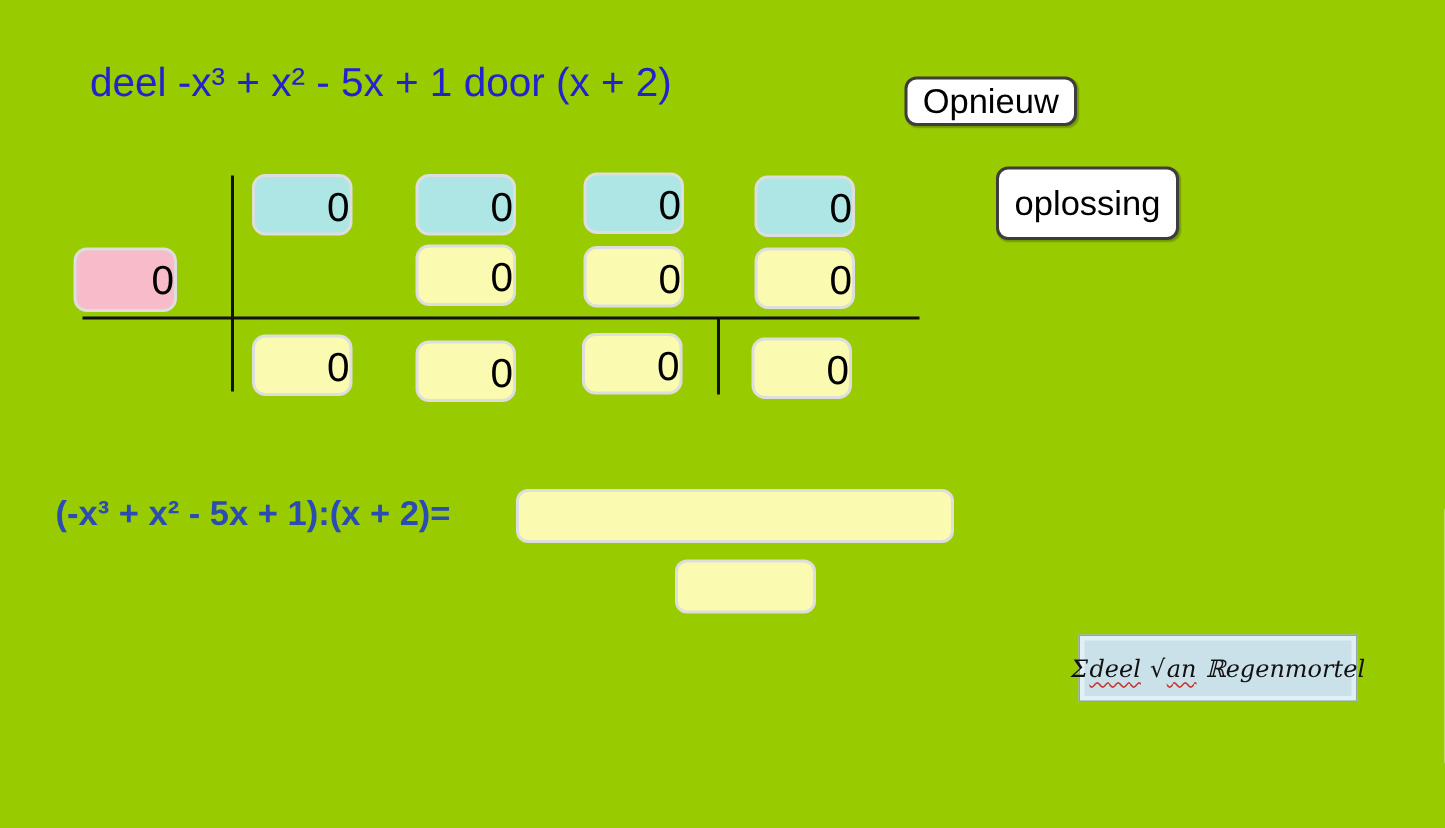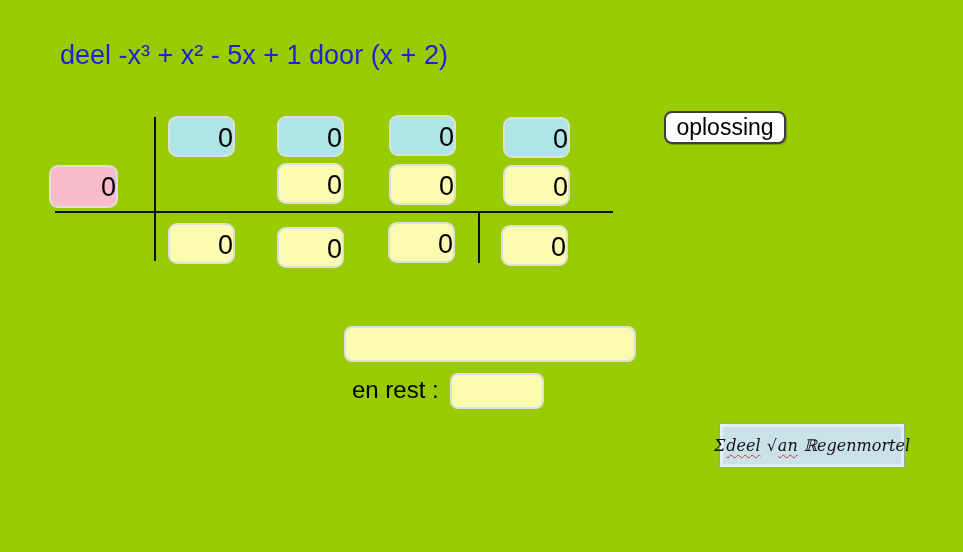--- a/index.html
+++ b/index.html
@@ -10,21 +10,21 @@
   html,body{width:963px;height:552px;overflow:hidden;}
   body{font-family:"Liberation Sans",sans-serif;}
   #app{position:relative;width:963px;height:552px;background:var(--bg);}
 
   .title{position:absolute;left:60px;top:40px;font-size:27px;color:var(--title-blue);white-space:nowrap;}
 
   .btn{position:absolute;display:flex;align-items:center;justify-content:center;
        background:#ffffff;border:2px solid #3d3d3d;border-radius:8px;font-size:23px;color:#000;
        box-shadow:1px 1px 1px rgba(0,0,0,0.25);cursor:pointer;white-space:nowrap;}
   .btn-opnieuw{left:603px;top:51px;width:115px;height:33px;}
-  .btn-oplossing{left:664px;top:111px;width:122px;height:33px;}
+  .btn-oplossing{left:664px;top:111px;width:122px;height:49px;}
 
   .line{position:absolute;background:var(--line);}
   .vline-main{left:154px;top:117px;width:2px;height:144px;}
   .hline{left:55px;top:211px;width:558px;height:2px;}
   .vline-rem{left:478px;top:212px;width:2px;height:51px;}
 
   .box{position:absolute;width:67px;height:41px;border-radius:9px;border:2px solid #dedede;
        font-size:27px;color:#000;padding:1px 0 0 6px;line-height:38px;overflow:hidden;}
   .box.cyan{background:var(--cyan);}
   .box.yellow{background:var(--yellow);}
@@ -49,20 +49,21 @@
   .squiggle{text-decoration:underline;text-decoration-style:wavy;text-decoration-color:#C43B2F;
             text-decoration-thickness:1px;text-underline-offset:3px;}
 </style>
 </head>
 <body>
 
 <div id="app">
 
   <div class="title">deel -x³ + x² - 5x + 1 door (x + 2)</div>
 
+  <button class="btn btn-opnieuw">Opnieuw</button>
   <button class="btn btn-oplossing">oplossing</button>
 
   <div class="line vline-main"></div>
   <div class="line hline"></div>
   <div class="line vline-rem"></div>
 
   <div class="box cyan c0">0</div>
   <div class="box cyan c1">0</div>
   <div class="box cyan c2">0</div>
   <div class="box cyan c3">0</div>
@@ -71,22 +72,22 @@
   <div class="box yellow p1">0</div>
   <div class="box yellow p2">0</div>
 
   <div class="box pink divisor">0</div>
 
   <div class="box yellow r0">0</div>
   <div class="box yellow r1">0</div>
   <div class="box yellow r2">0</div>
   <div class="box yellow r3">0</div>
 
+  <div class="formula">(-x³ + x² - 5x + 1):(x + 2)=</div>
   <div class="answer-box"></div>
 
-  <div class="rest-label">en rest :</div>
   <div class="rest-box"></div>
 
   <div class="sig">
     <span>Σ</span><span class="squiggle">deel</span><span> √</span><span class="squiggle">an</span><span> ℝegenmortel</span>
   </div>
 
 </div>
 
 </body></html>

